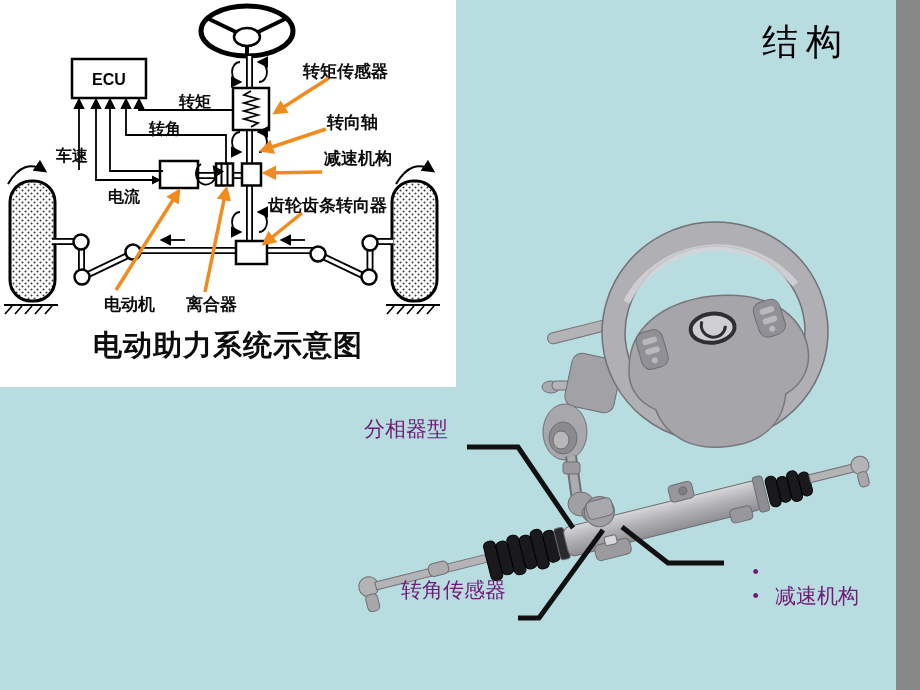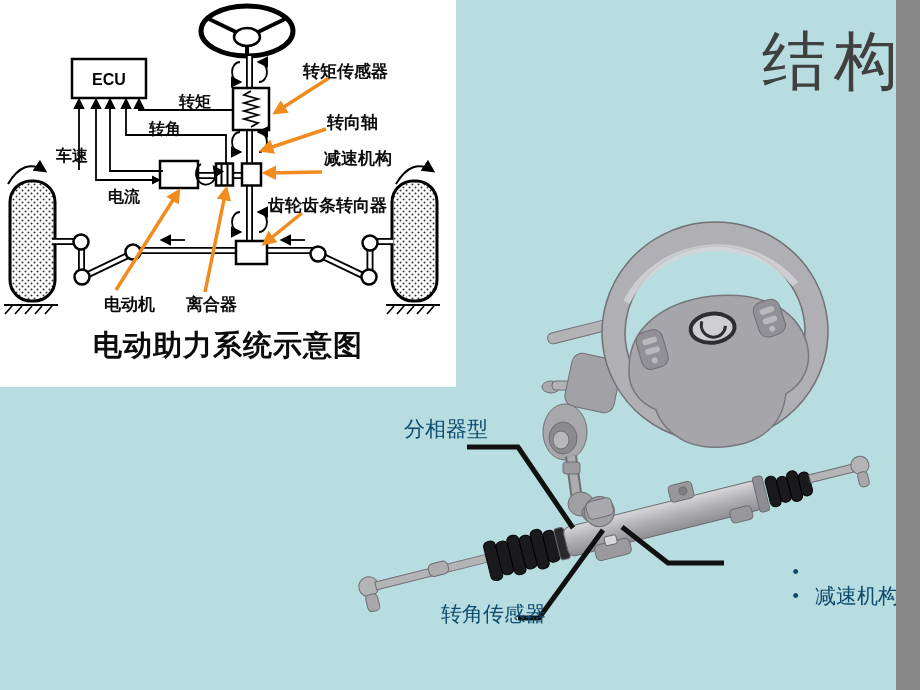--- a/index.html
+++ b/index.html
@@ -1,24 +1,24 @@
 <!DOCTYPE html>
 <html><head>
 <meta charset="utf-8">
 <style>
   html,body{margin:0;padding:0;background:#888;}
   .slide{position:relative;width:896px;height:690px;background:#b8dde1;overflow:hidden;
          font-family:"Liberation Sans",sans-serif;}
   .panel{position:absolute;left:0;top:0;width:456px;height:387px;background:#ffffff;}
   .slide-title{position:absolute;left:762px;top:18px;font-family:"Liberation Serif","DejaVu Serif",serif;
-         font-size:64px;color:#404040;letter-spacing:8px;white-space:nowrap;}
+         font-size:36px;color:#000000;letter-spacing:8px;white-space:nowrap;}
   .serif-label{position:absolute;font-family:"Liberation Serif","DejaVu Serif",serif;
-         color:#0c4a6e;font-size:21px;line-height:24px;white-space:nowrap;margin-left:40px;}
+         color:#701a75;font-size:21px;line-height:24px;white-space:nowrap;}
   .ts-label{left:348px;top:417px;width:116px;text-align:center;}
-  .as-label{left:401px;top:602px;}
+  .as-label{left:401px;top:578px;}
   .gu-label{left:752px;top:560px;}
   .gu-row{display:flex;align-items:baseline;}
   .gu-bullet{display:inline-block;width:23px;font-size:21px;}
   svg{position:absolute;left:0;top:0;}
   svg text{font-family:"Liberation Sans",sans-serif;}
   .diaglbl{font-weight:bold;fill:#0c0c0c;}
 </style>
 </head>
 <body>
 

